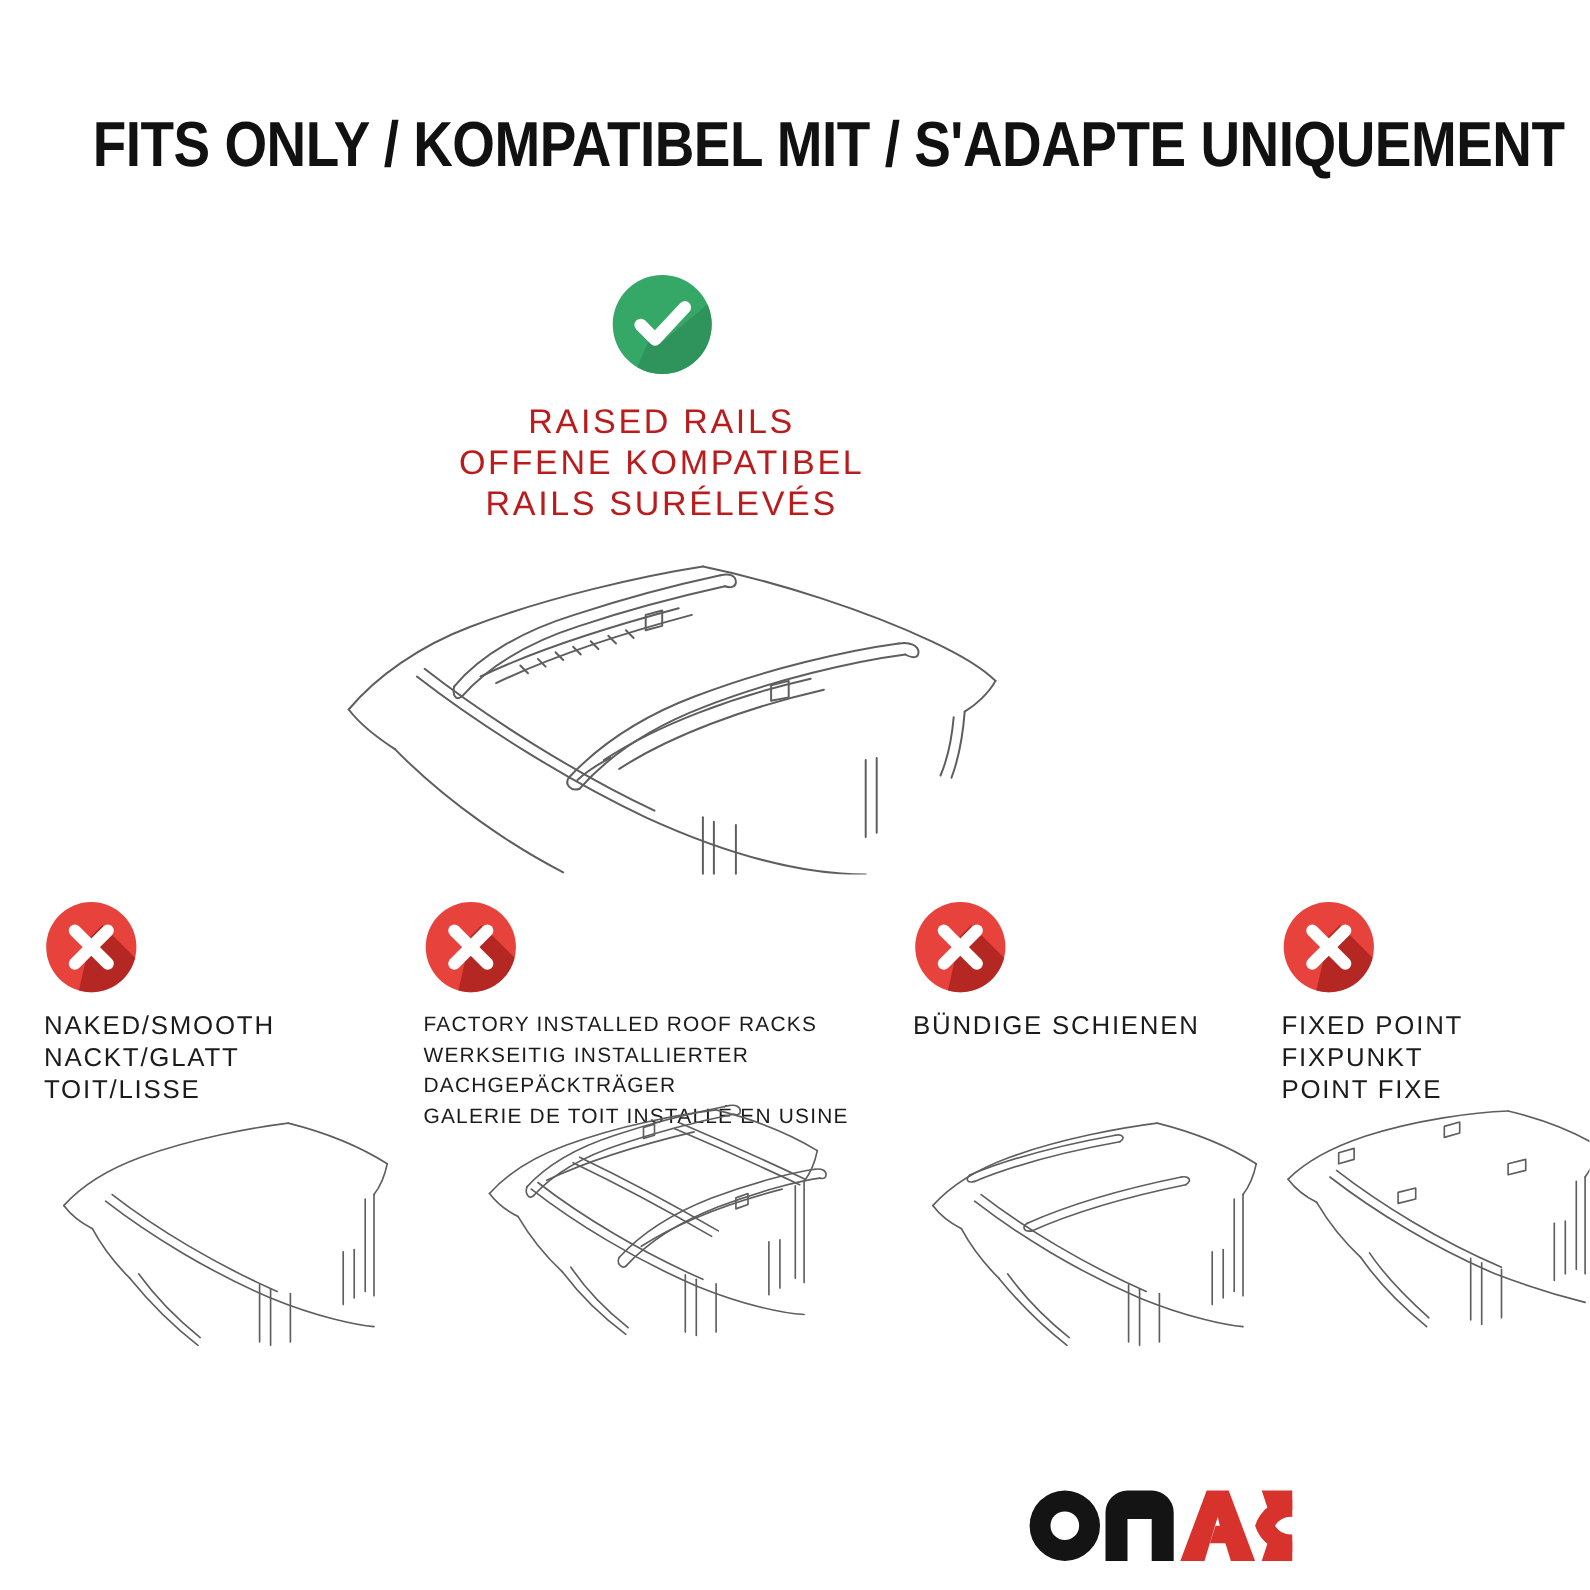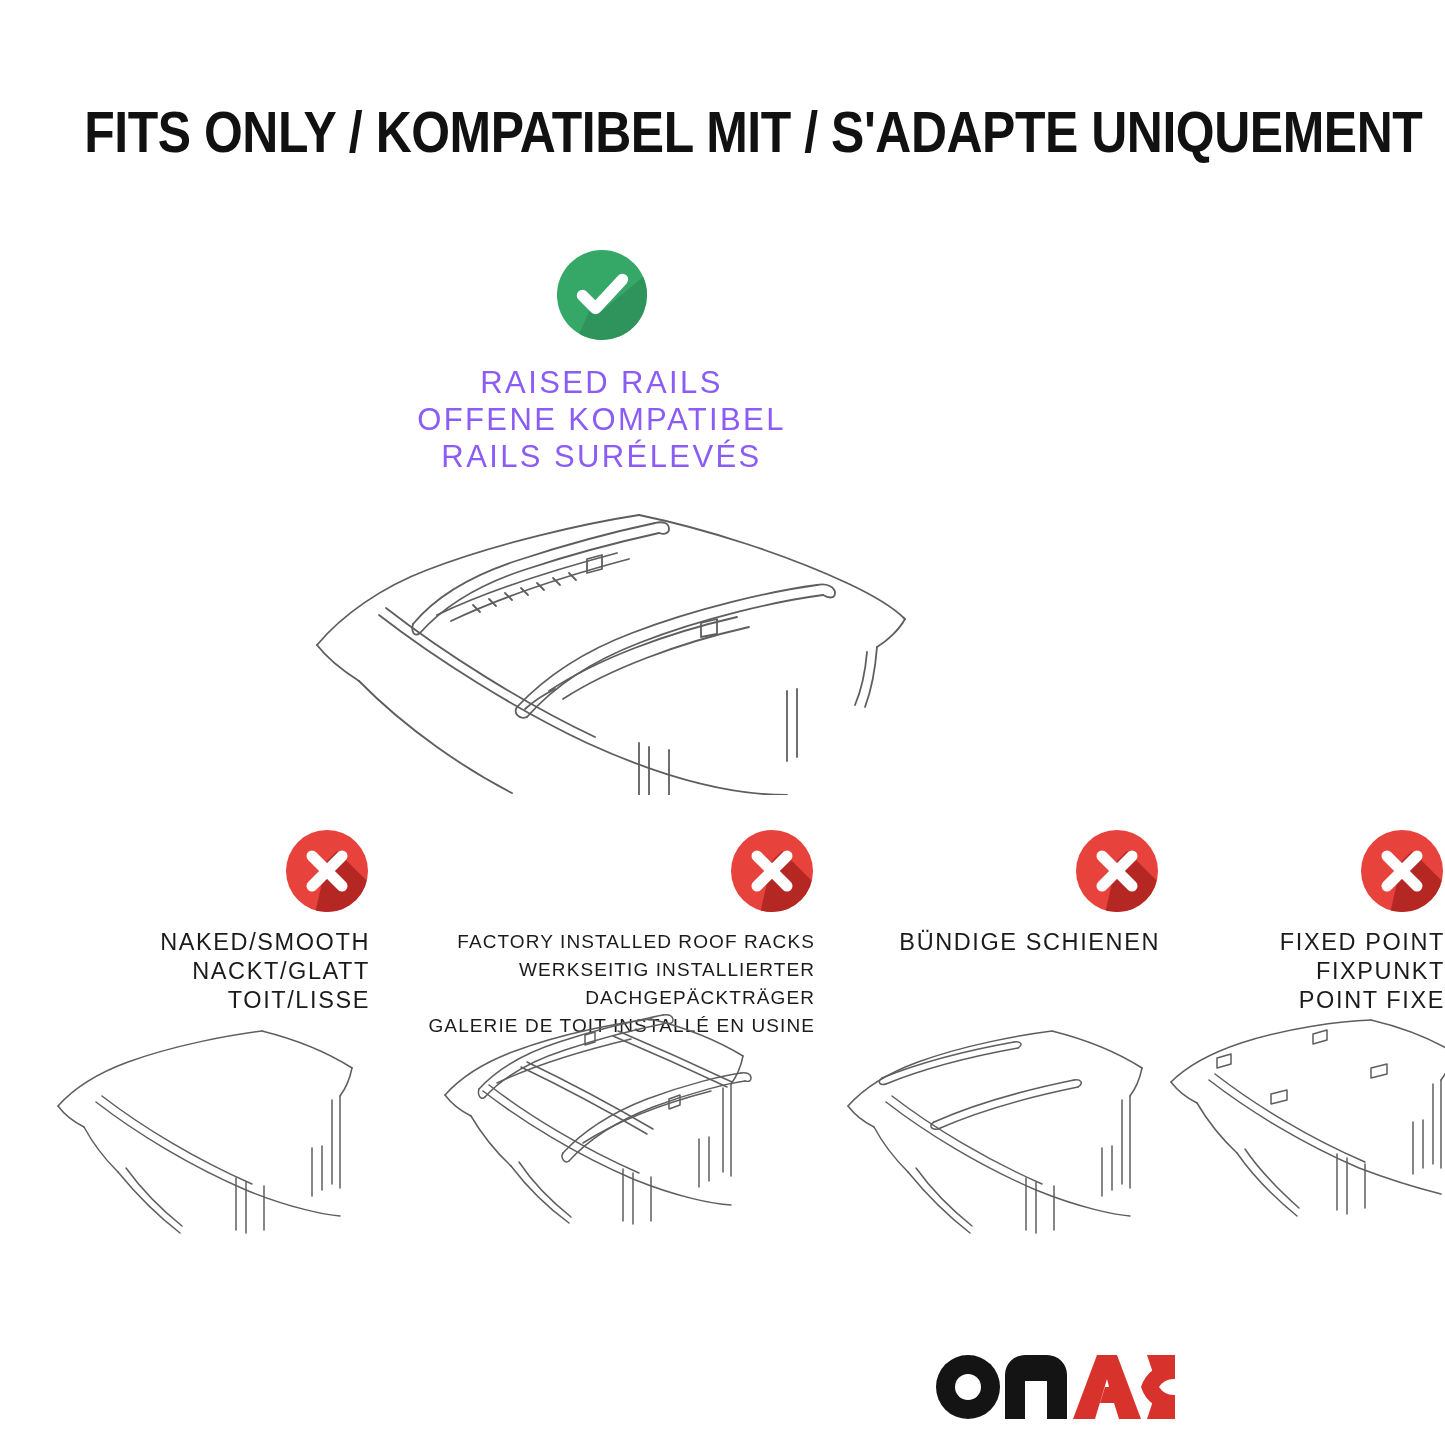--- a/index.html
+++ b/index.html
@@ -41,21 +41,21 @@
     text-align: center;
   }
   .check-icon { display: inline-block; }
 
   .good-label {
     margin-top: 18px;
     font-size: 31px;
     line-height: 37px;
     letter-spacing: 2.4px;
     font-weight: 300;
-    color: #8b5cf6;
+    color: #b91c1c;
     text-align: center;
   }
   .good-label div { white-space: nowrap; }
 
   
   .hero-illustration {
     position: absolute;
     left: 50%;
     top: 495px;
     width: 630px;
@@ -66,22 +66,22 @@
 
   
   .cols {
     position: absolute;
     left: 0; right: 0;
     top: 818px;
     height: 450px;
   }
   .col {
     position: absolute;
-    top: 10px;
-    text-align: right;
+    top: 0;
+    text-align: left;
   }
   .col-0 { left: 40px;   width: 330px; }
   .col-1 { left: 385px;  width: 430px; }
   .col-2 { left: 830px;  width: 330px; }
   .col-3 { left: 1165px; width: 280px; }
 
   .x-icon-wrap { height: 92px; }
   .x-icon { display: inline-block; }
 
   .col-label {

